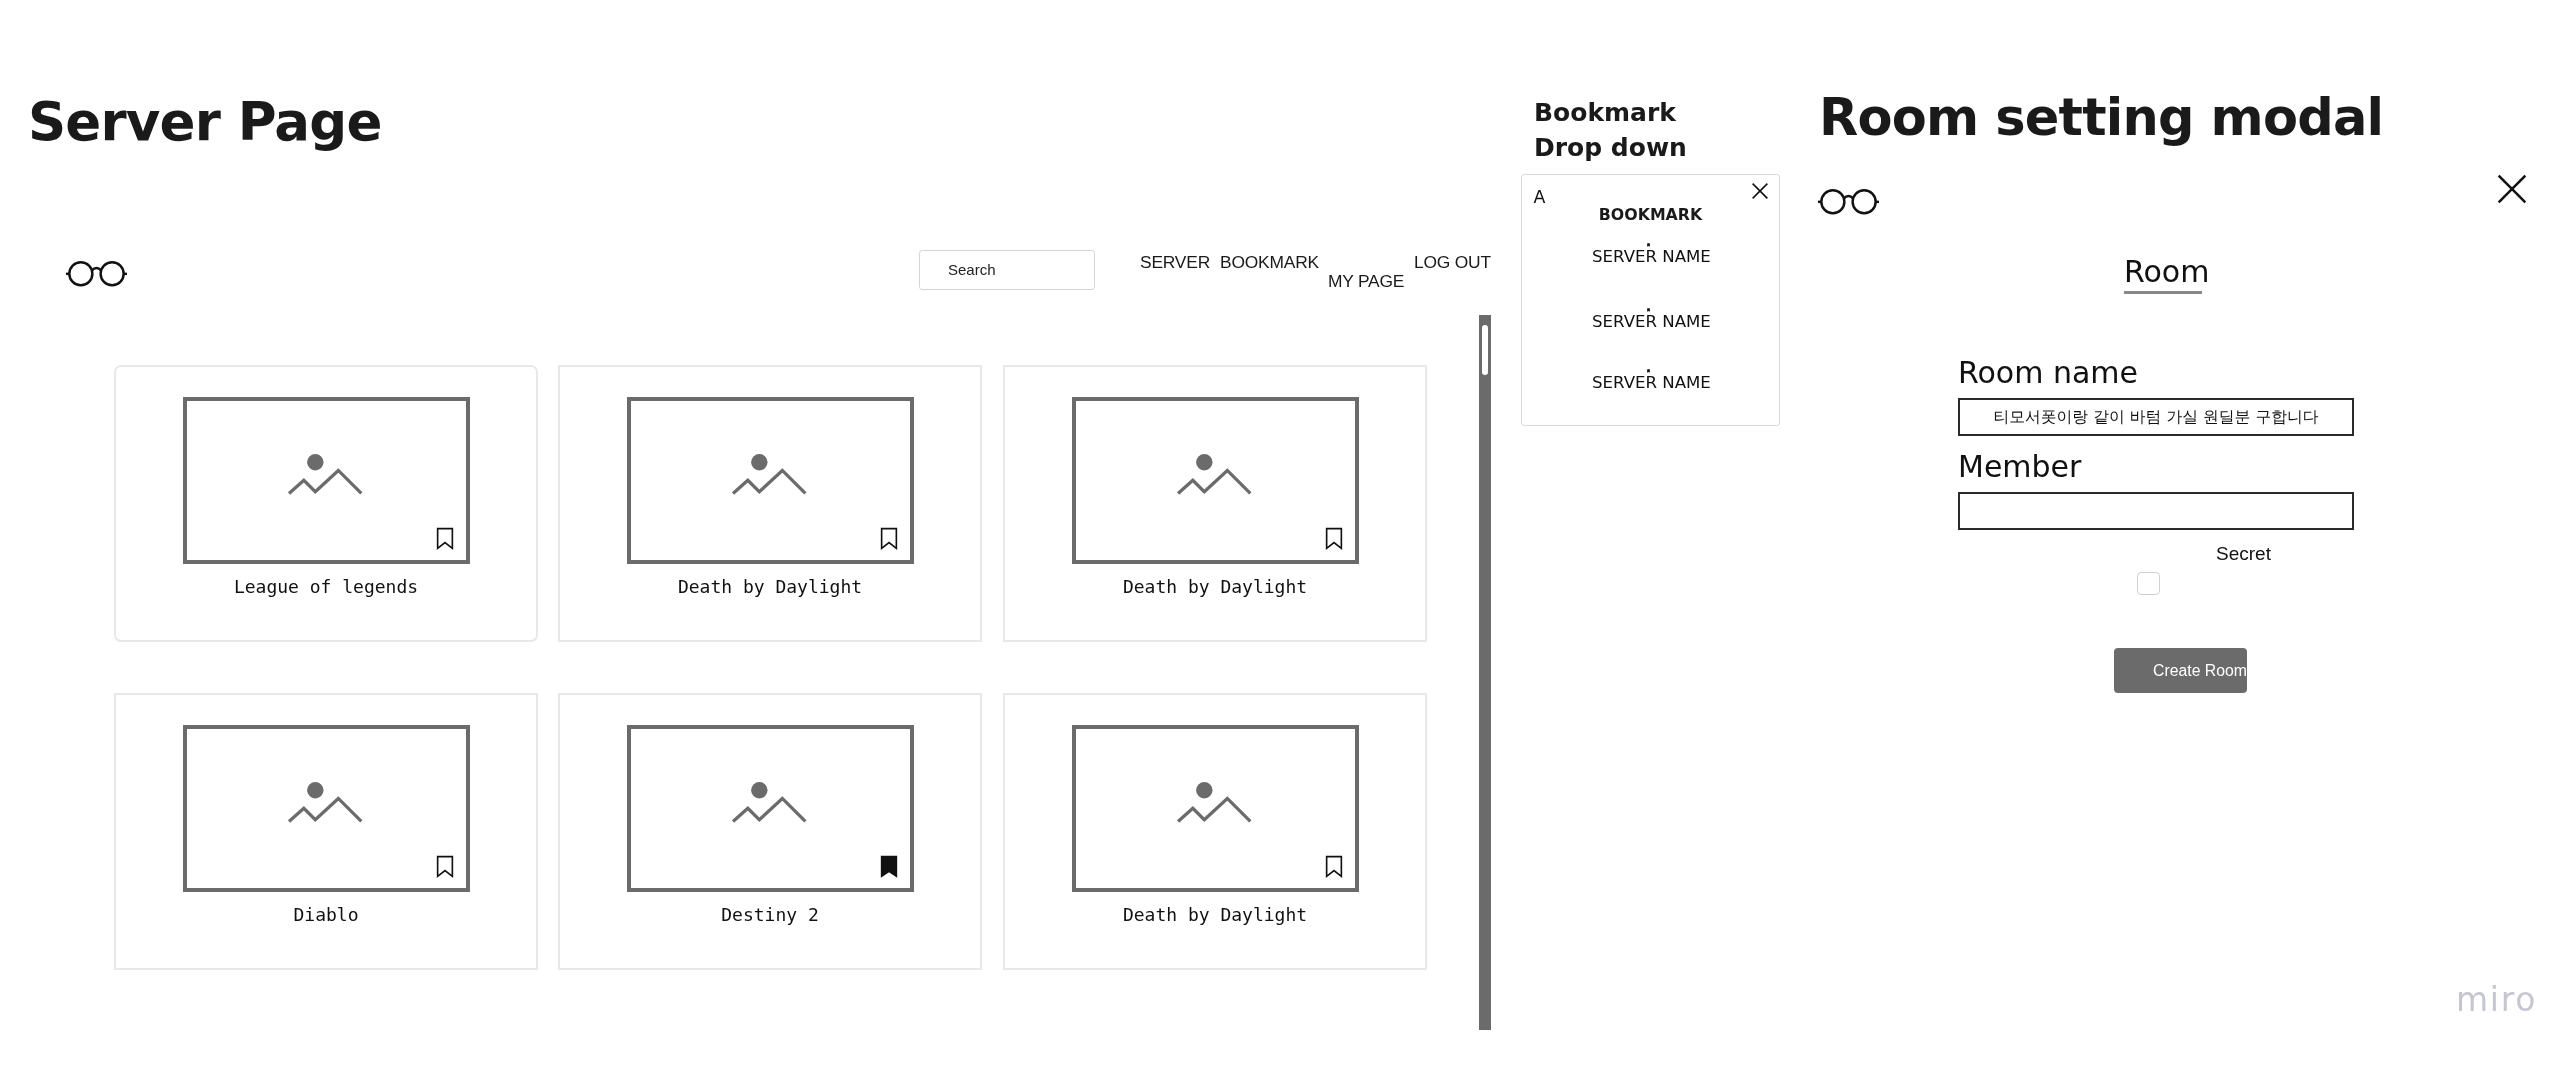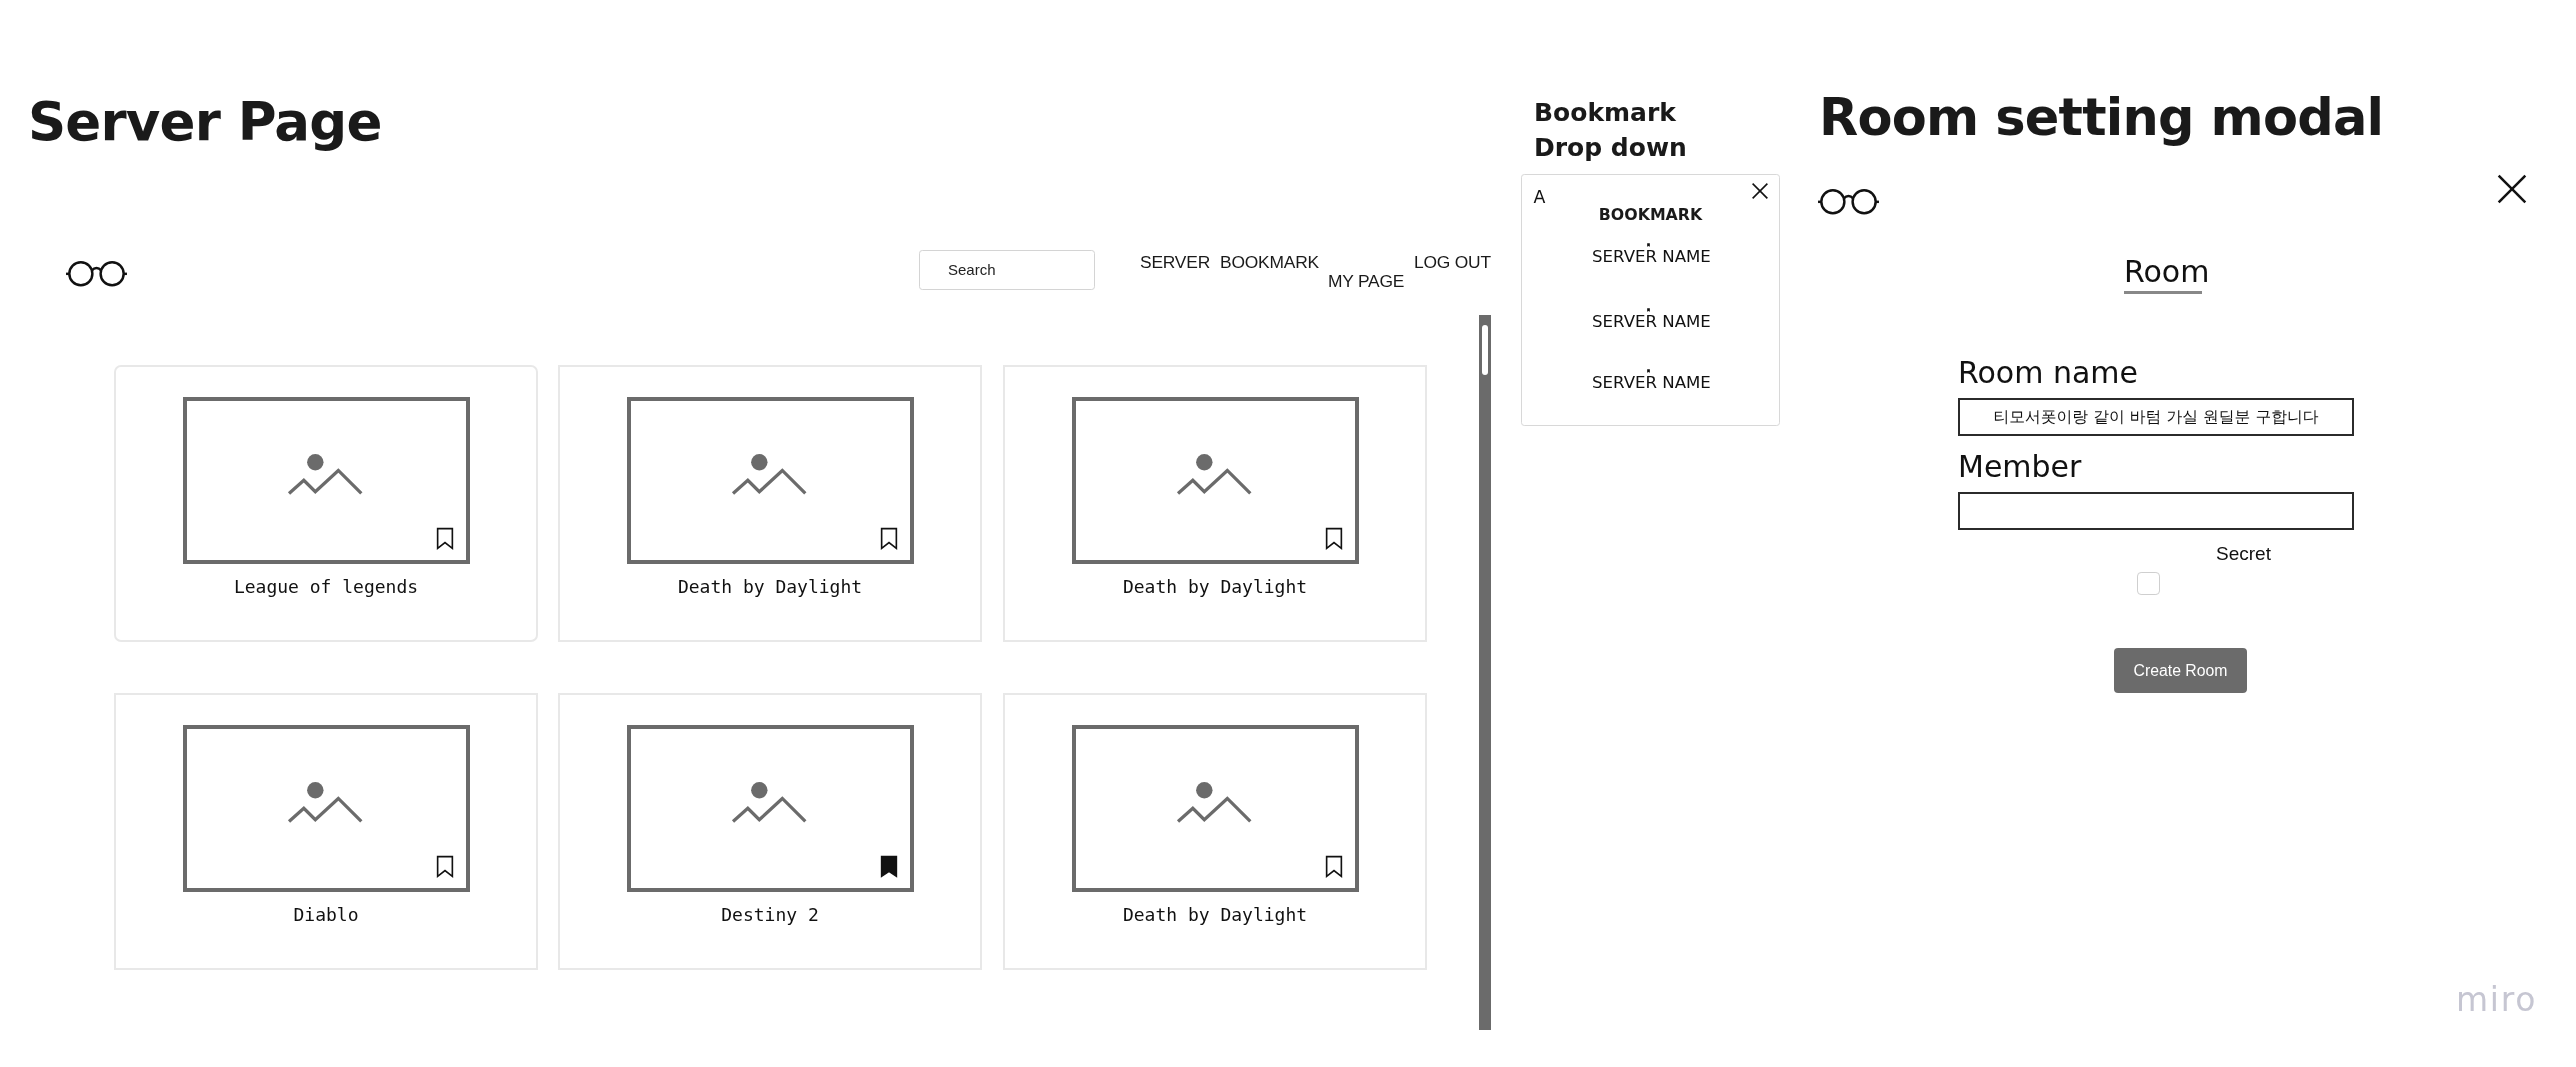--- a/index.html
+++ b/index.html
@@ -41,21 +41,21 @@
   .dd-item span { font-size: 16.6px; color: #111; }
 
   
   .modal-close { left: 2497px; top: 174px; width: 30px; height: 30px; cursor: pointer; }
   .tab-room { left: 2124px; top: 254px; width: 78px; text-align: center; font-size: 30px; color: #111; cursor: pointer; }
   .tab-underline { left: 2124px; top: 291px; width: 78px; height: 3.3px; background: #888; }
   .field-label { position: absolute; font-size: 30px; color: #111; }
   .field-input { position: absolute; left: 1958px; width: 396px; height: 38px; border: 2.5px solid #2b2b2b; background: #fff; font-size: 15.8px; color: #111; text-align: center; line-height: 33px; font-family: "DejaVu Sans", sans-serif; }
   .checkbox { left: 2137px; top: 572px; width: 23px; height: 23px; border: 1.7px solid #cfcfcf; border-radius: 4.1px; background: #fff; cursor: pointer; }
   .checkbox-label { left: 2172px; top: 543px; font-family: "Liberation Sans", sans-serif; font-size: 19px; color: #111; margin-left: 44px; }
-  .create-btn { left: 2114px; top: 648px; width: 133px; height: 45px; background: #6b6b6b; border-radius: 4.1px; color: #fff; font-family: "Liberation Sans", sans-serif; font-size: 15.8px; display: flex; align-items: center; justify-content: center; cursor: pointer; }
+  .create-btn { left: 2114px; top: 648px; width: 133px; height: 45px; background: #6b6b6b; border-radius: 4.1px; color: #fff; font-family: "Liberation Sans", sans-serif; font-size: 15.8px; display: flex; align-items: center; justify-content: flex-end; cursor: pointer; }
 
   .watermark { left: 2456px; top: 980px; font-family: "DejaVu Sans", sans-serif; font-size: 33px; color: #c6c6d2; letter-spacing: 1.7px; }
 </style>
 </head>
 <body>
 
 <div id="title-server" class="frame-title">Server Page</div>
 <div id="title-bookmark" class="frame-title">
   <div>Bookmark</div>
   <div>Drop down</div>

